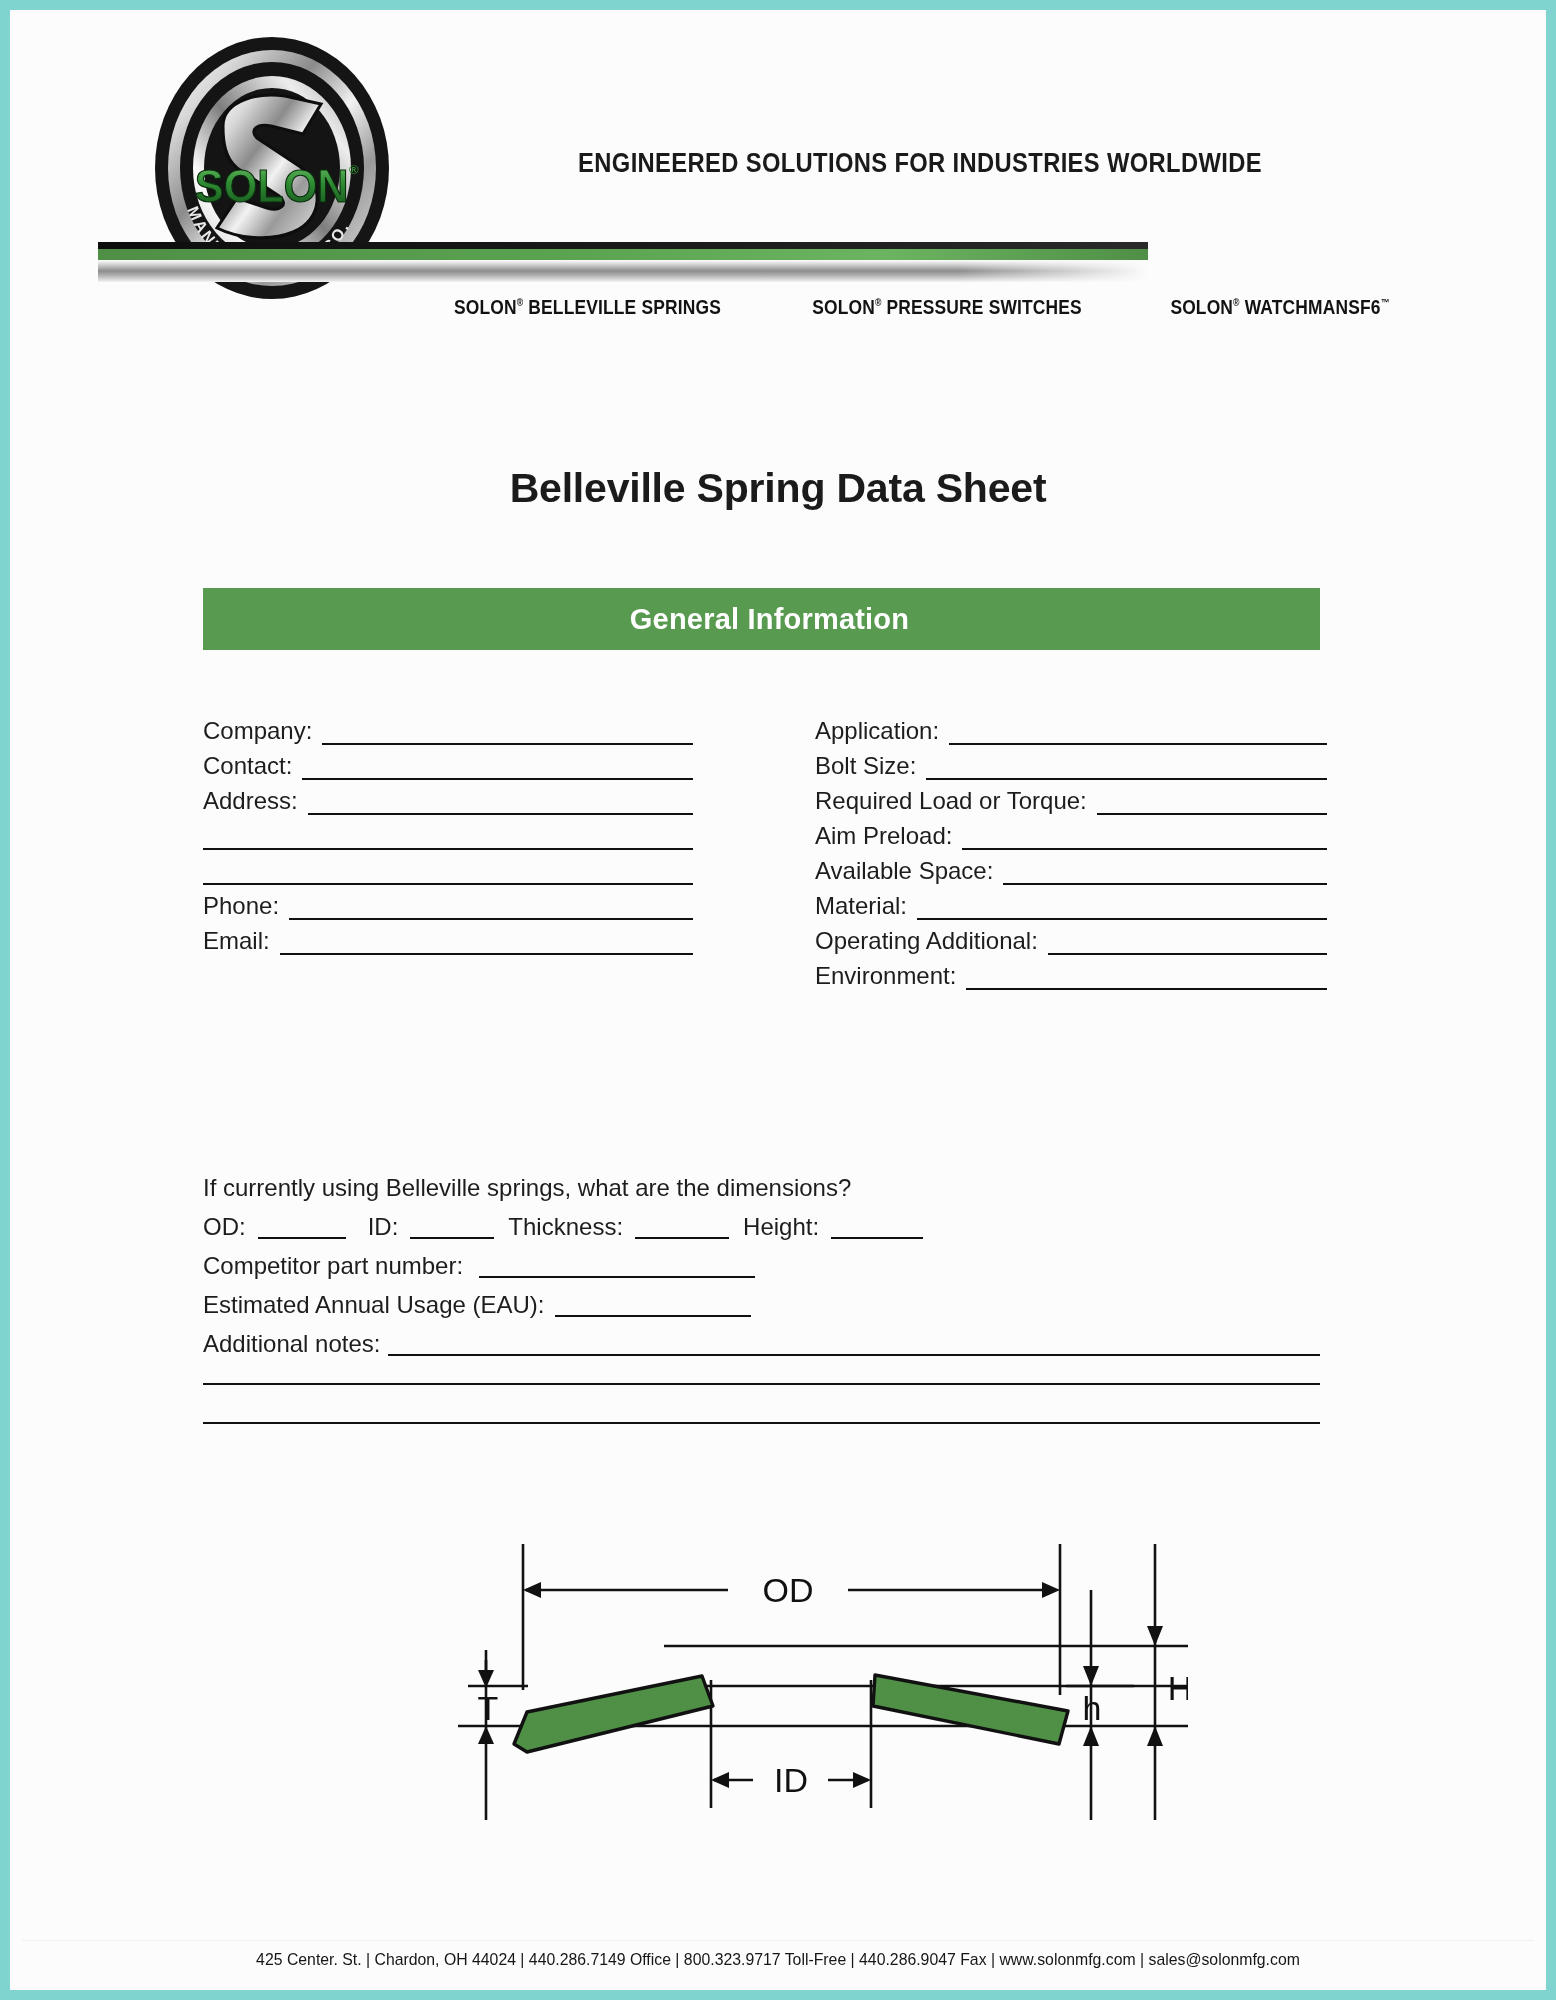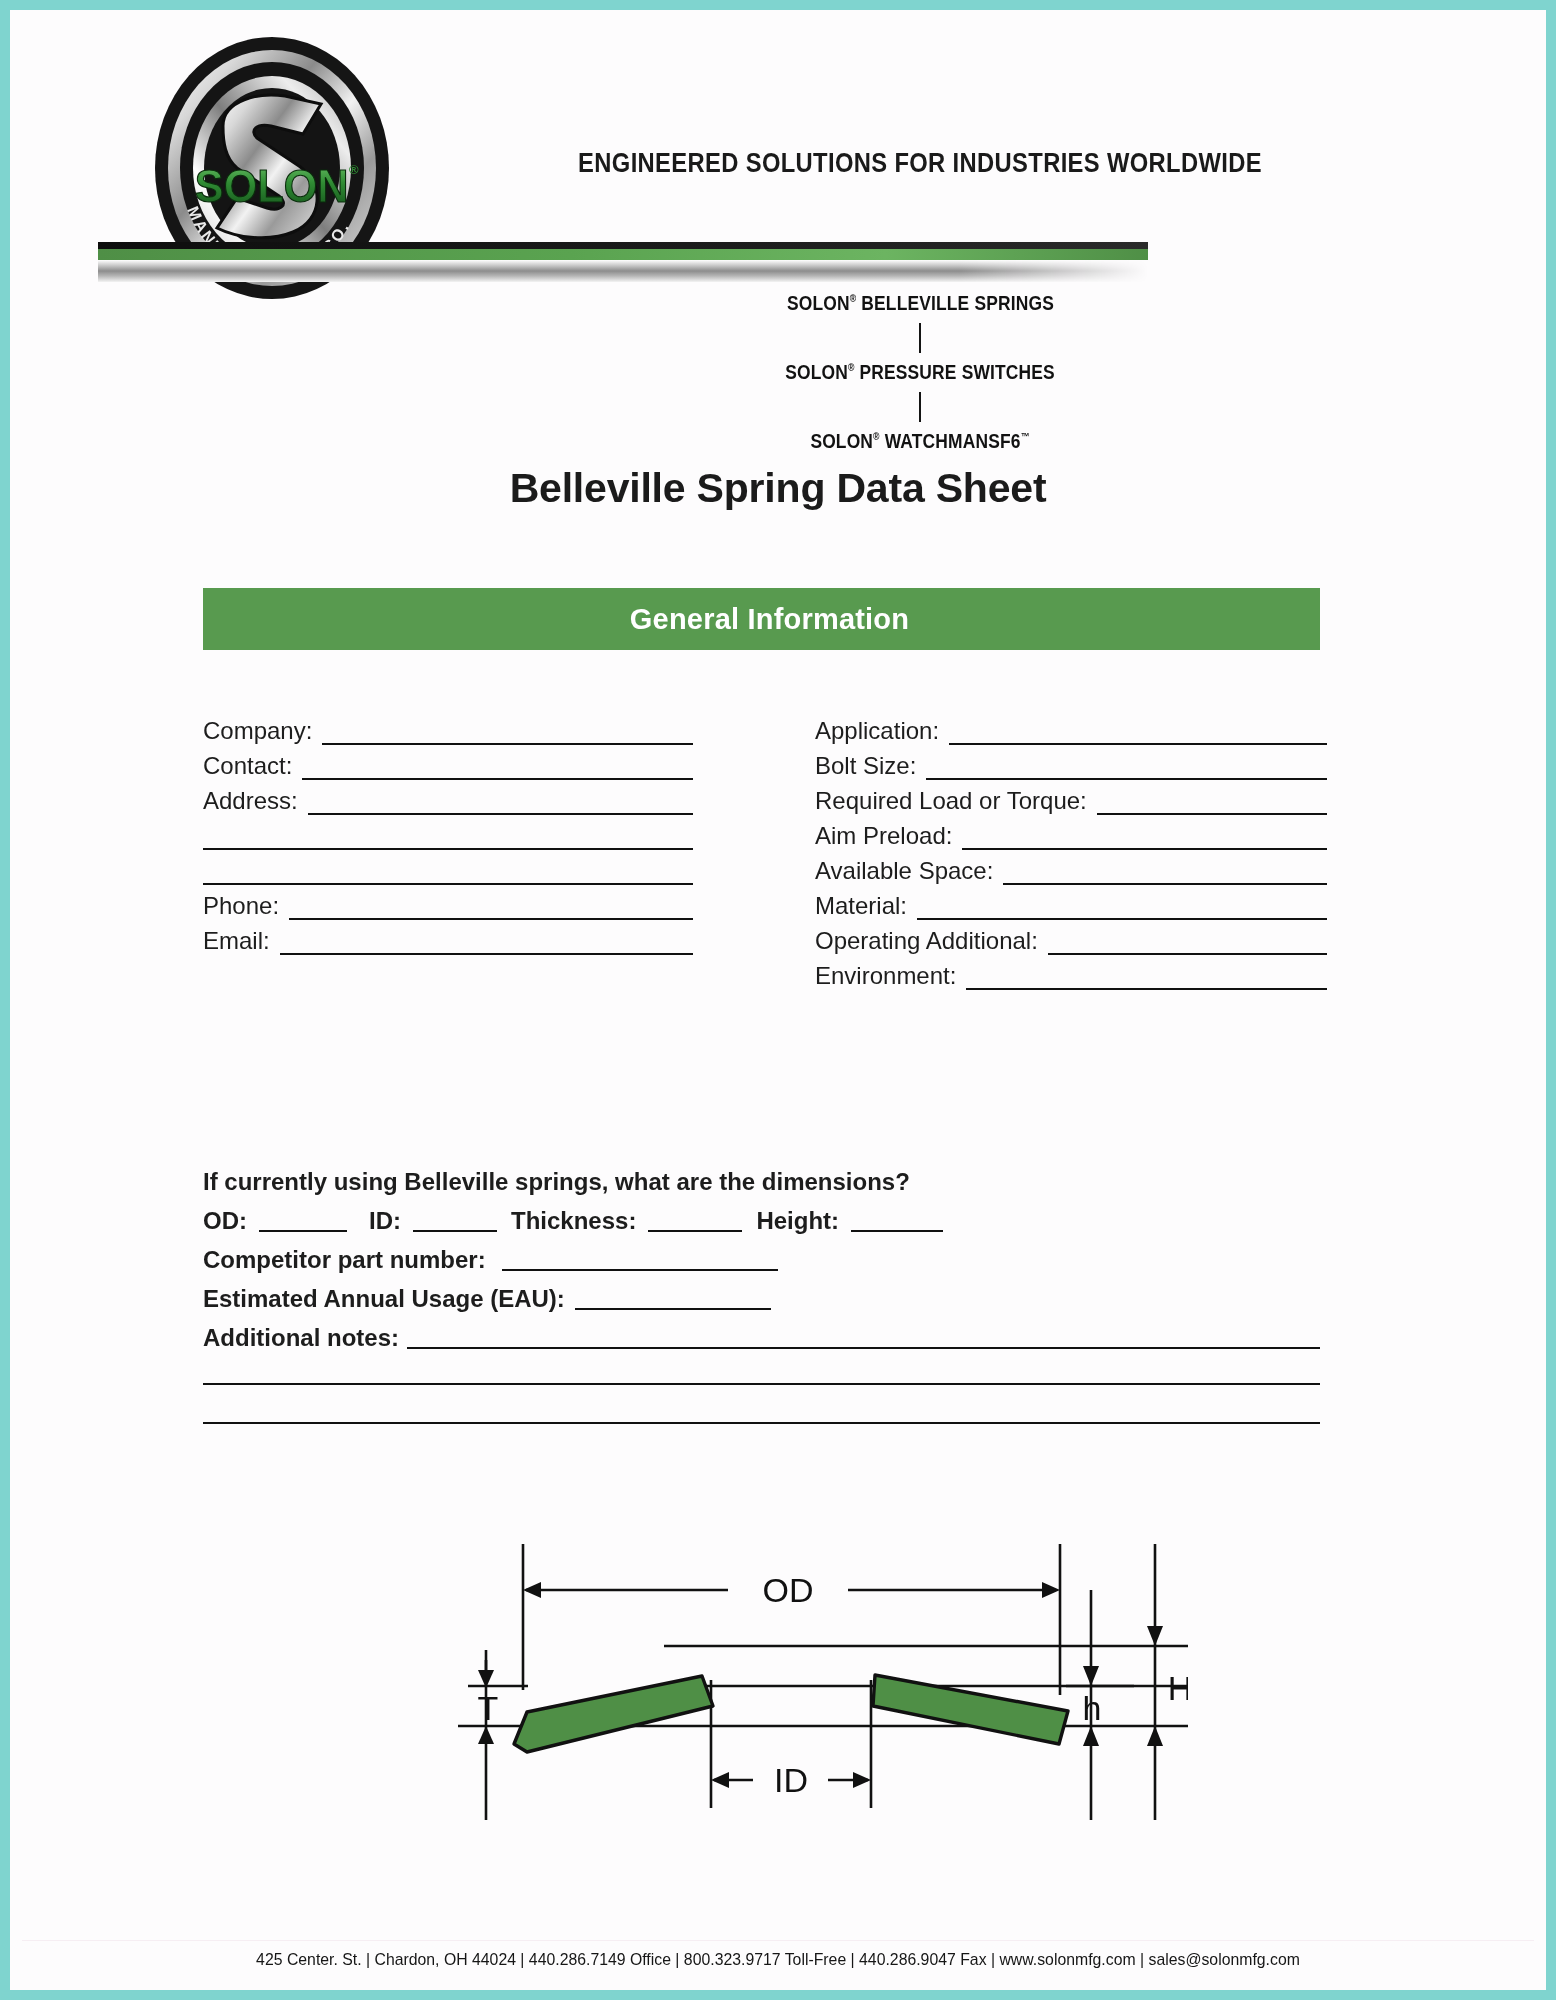--- a/index.html
+++ b/index.html
@@ -51,21 +51,20 @@
   .bar-silver.fade {
     -webkit-mask-image:linear-gradient(to right, rgba(0,0,0,1) 0%, rgba(0,0,0,1) 82%, rgba(0,0,0,0) 100%);
     mask-image:linear-gradient(to right, rgba(0,0,0,1) 0%, rgba(0,0,0,1) 82%, rgba(0,0,0,0) 100%);
   }
 
   .products {
     position:absolute; left:420px; top:282px; width:980px;
     display:flex; align-items:center; justify-content:center;
     gap:8px;
     color:#121212;
-    flex-direction:column;
   }
   .prod {
     font-weight:bold; font-size:20px; letter-spacing:0.2px;
     transform:scaleX(0.87); transform-origin:center;
     white-space:nowrap; padding:0 18px;
   }
   .prod sup { font-size:10px; vertical-align:super; }
   .prod-sep { width:2px; height:30px; background:#141414; }
 
   
@@ -104,21 +103,21 @@
     margin-left:10px; height:26px;
   }
   .fline.full { margin-left:0; }
 
   
   .addl {
     position:absolute; left:193px; top:1158px; width:1117px;
     font-size:24px; color:#1d1d1d;
   }
   .aline {
-    display:flex; align-items:flex-start; height:39px; white-space:nowrap;font-weight:bold;
+    display:flex; align-items:center; height:39px; white-space:nowrap;
   }
   .aline .txt { flex:0 0 auto; }
   .seg { border-bottom:2.2px solid #111; height:25px; display:inline-block; }
   .sp6 { width:12px; flex:0 0 auto; }
   .grow { flex:1 1 auto; border-bottom:2.2px solid #111; height:25px; margin-left:8px; }
   .bare-line { height:39px; }
   .bare-line > div { border-bottom:2.4px solid #111; height:22px; width:100%; }
 
   
   .diagram { position:absolute; left:418px; top:1520px; width:760px; height:300px; }

